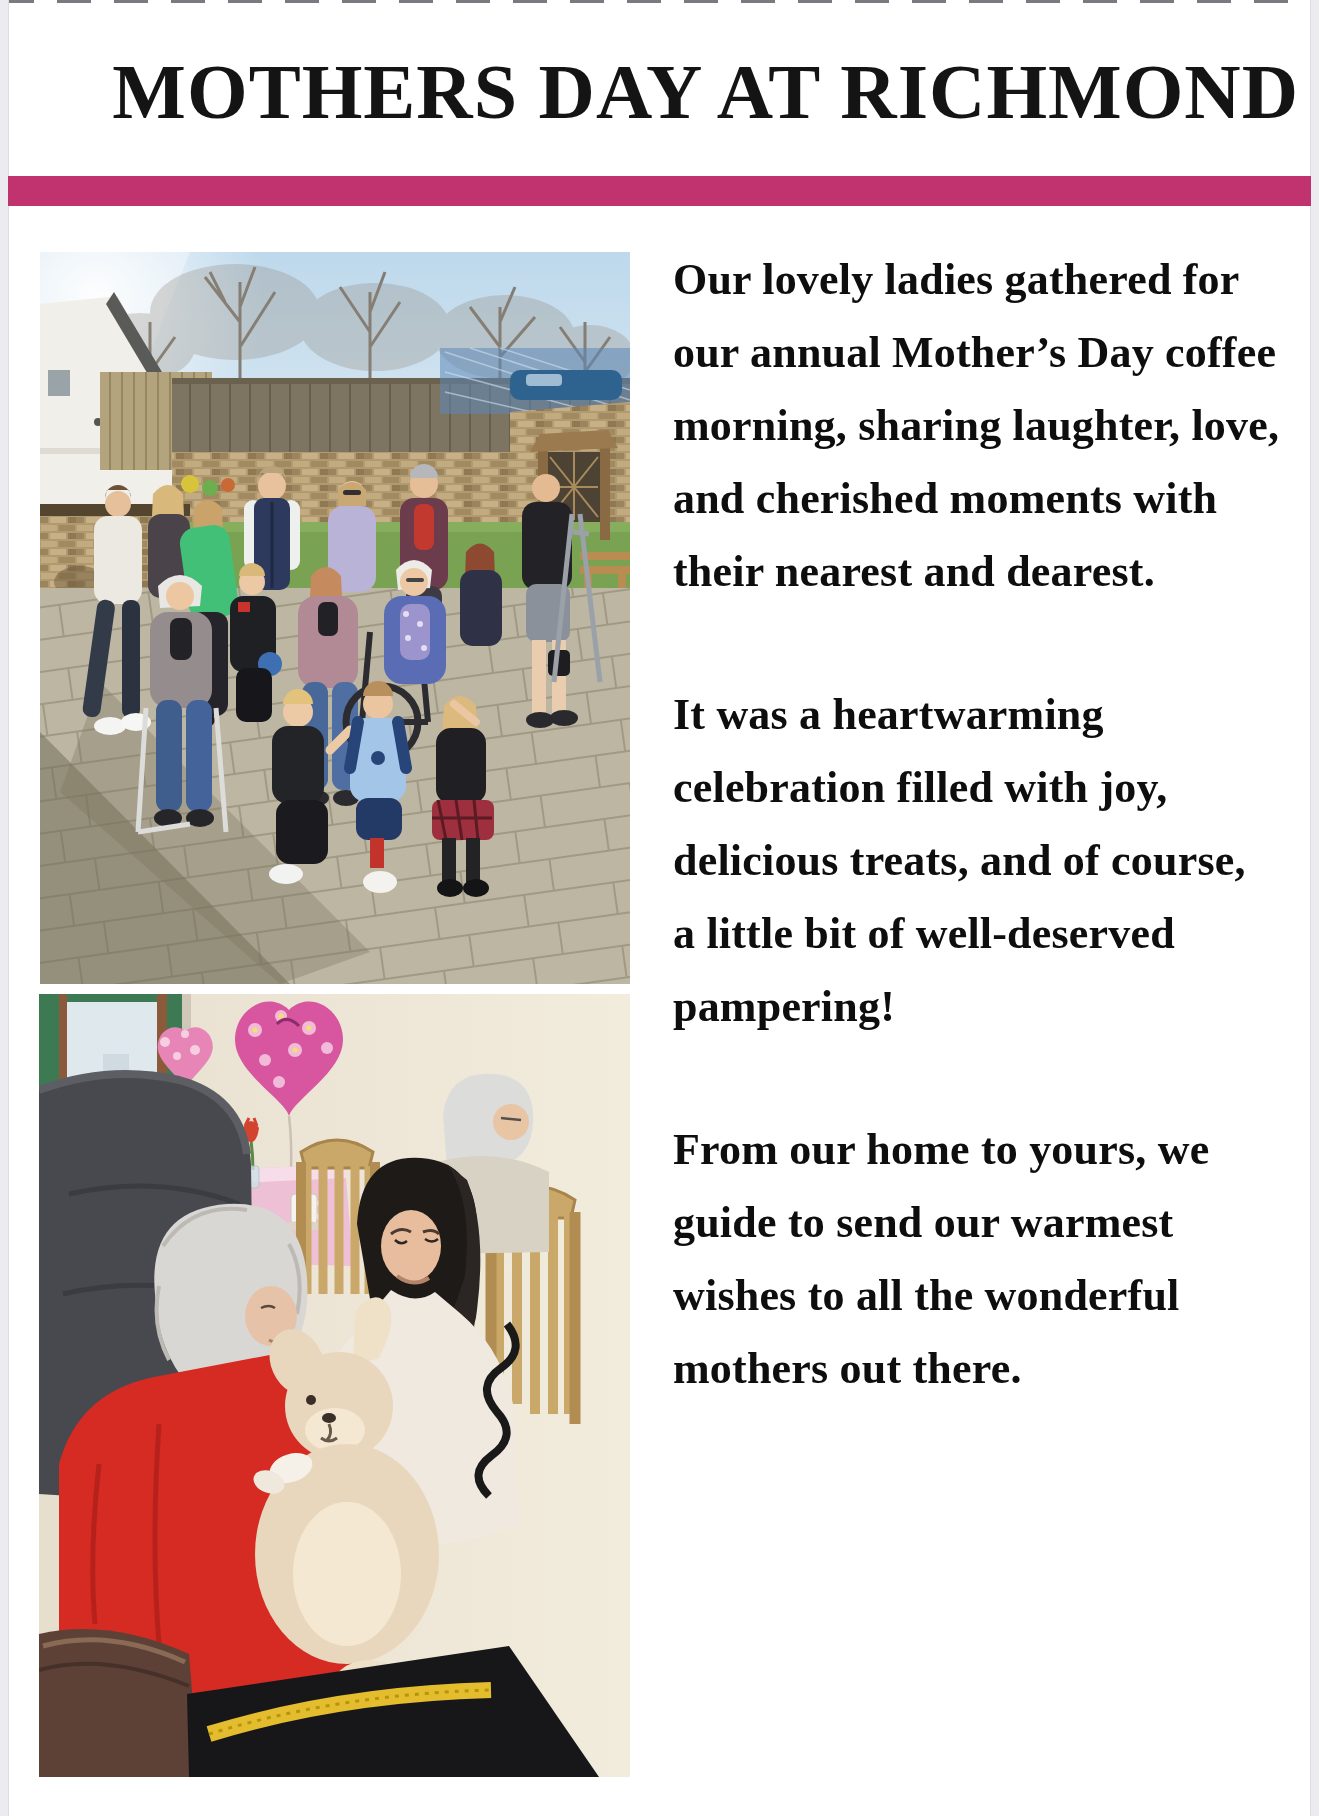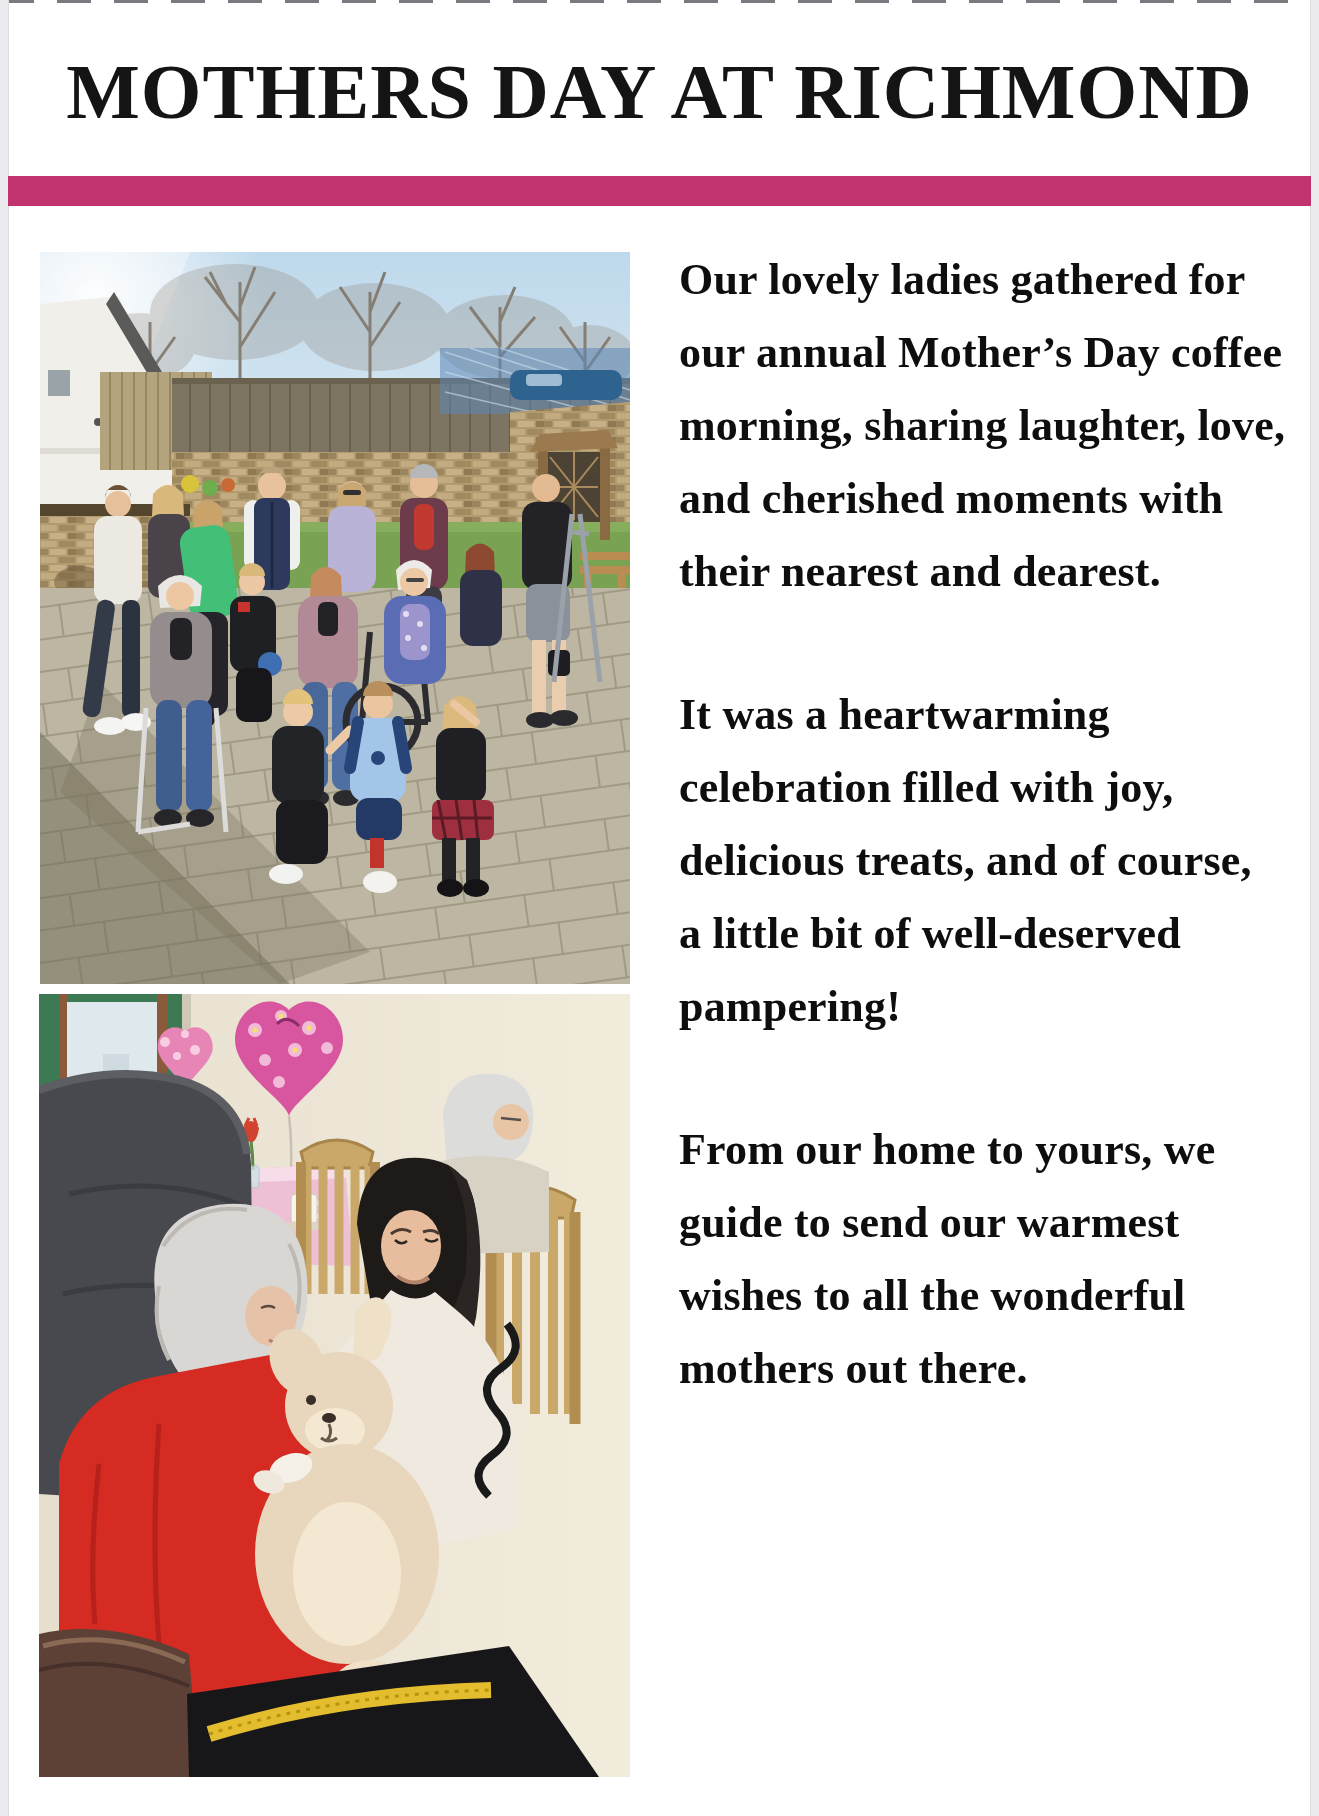--- a/index.html
+++ b/index.html
@@ -14,37 +14,37 @@
   .top-crop-edge{
     position:absolute;top:0;left:0;right:0;height:3px;
     background:repeating-linear-gradient(90deg,#4d4d55 0 34px,transparent 34px 57px);
     opacity:.75;
   }
   .page-edge{position:absolute;top:0;bottom:0;width:8px;background:#ebebf0;}
   .page-edge.left{left:0;border-right:1px solid #dcdce3;}
   .page-edge.right{right:0;border-left:1px solid #dcdce3;}
   h1.page-title{
     position:absolute;top:52px;left:20px;right:20px;margin:0;
-    text-align:center;
+    text-align:right;
     font-size:78px;font-weight:700;letter-spacing:1px;
     color:#141414;line-height:80px;
     font-family:"Liberation Serif", serif;
     white-space:nowrap;
   }
   .accent-bar{
     position:absolute;left:8px;right:8px;top:176px;height:30px;
     background:#c0336f;
   }
   figure.photo{position:absolute;margin:0;overflow:hidden;background:#cfd8dd;}
   .photo-garden{left:40px;top:252px;width:590px;height:732px;}
   .photo-teddy{left:39px;top:994px;width:591px;height:783px;}
   figure.photo svg{display:block;width:100%;height:100%;}
   .article{position:absolute;left:665px;top:243px;width:634px;}
   .article p{
-    margin:0 0 70px 14px;
+    margin:0 0 70px 8px;
     font-size:44px;line-height:73px;font-weight:700;
     color:#0e0e0e;letter-spacing:.2px;
     white-space:pre-line;
   }
 </style>
 </head>
 <body>
 
 <div class="page">
 

